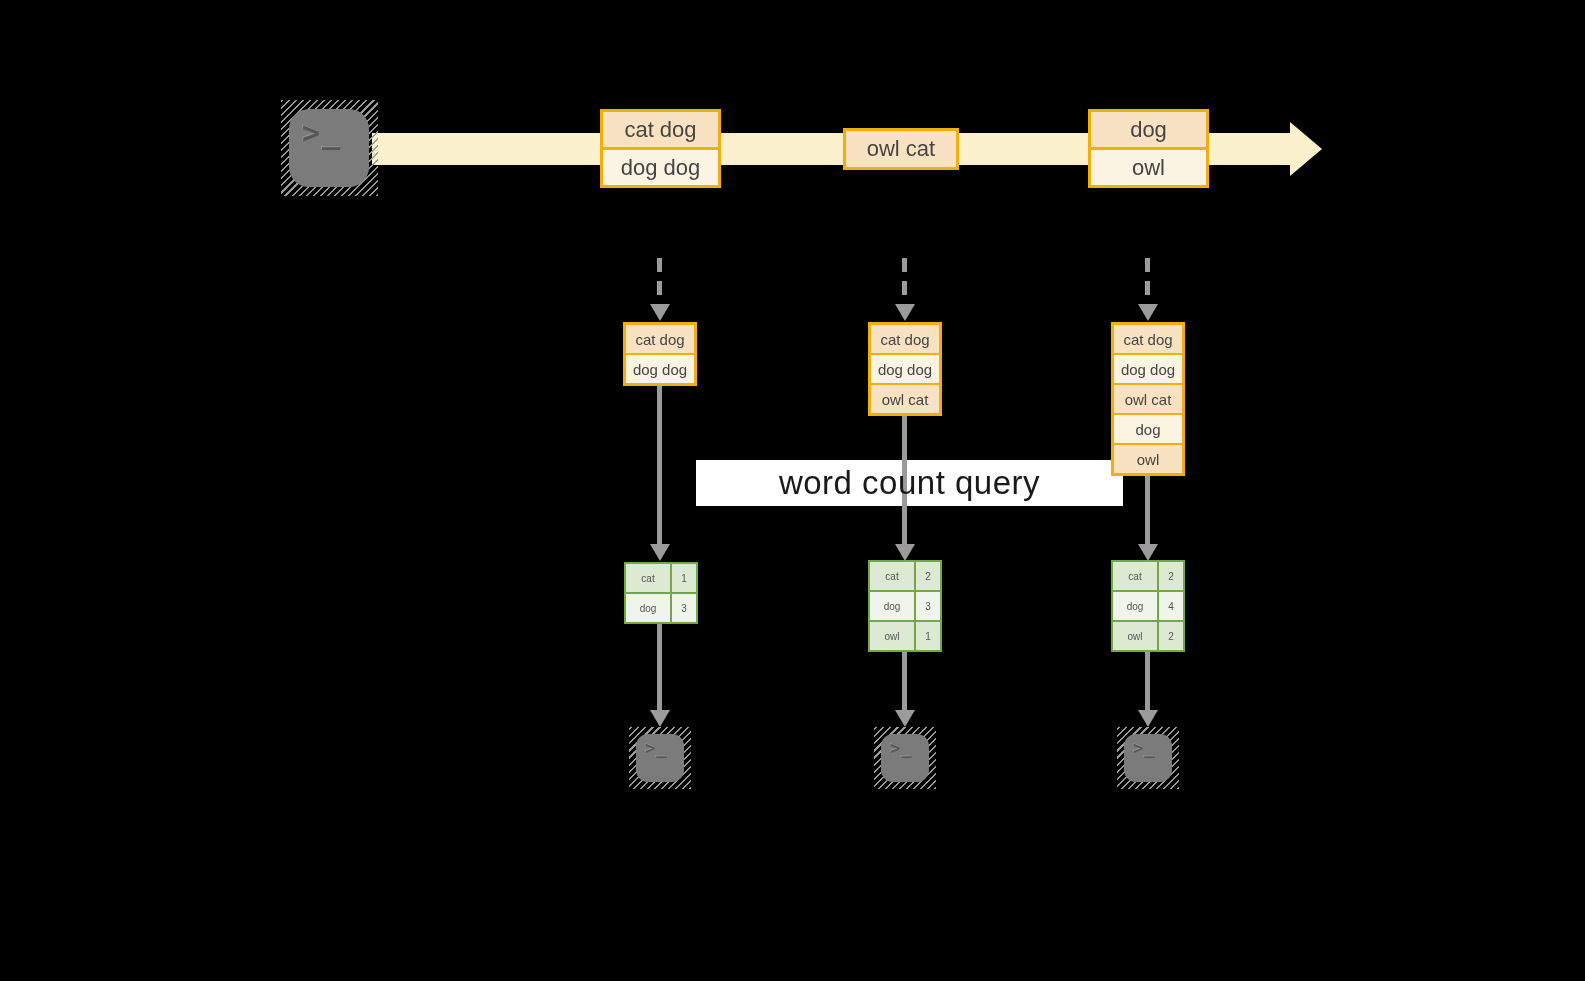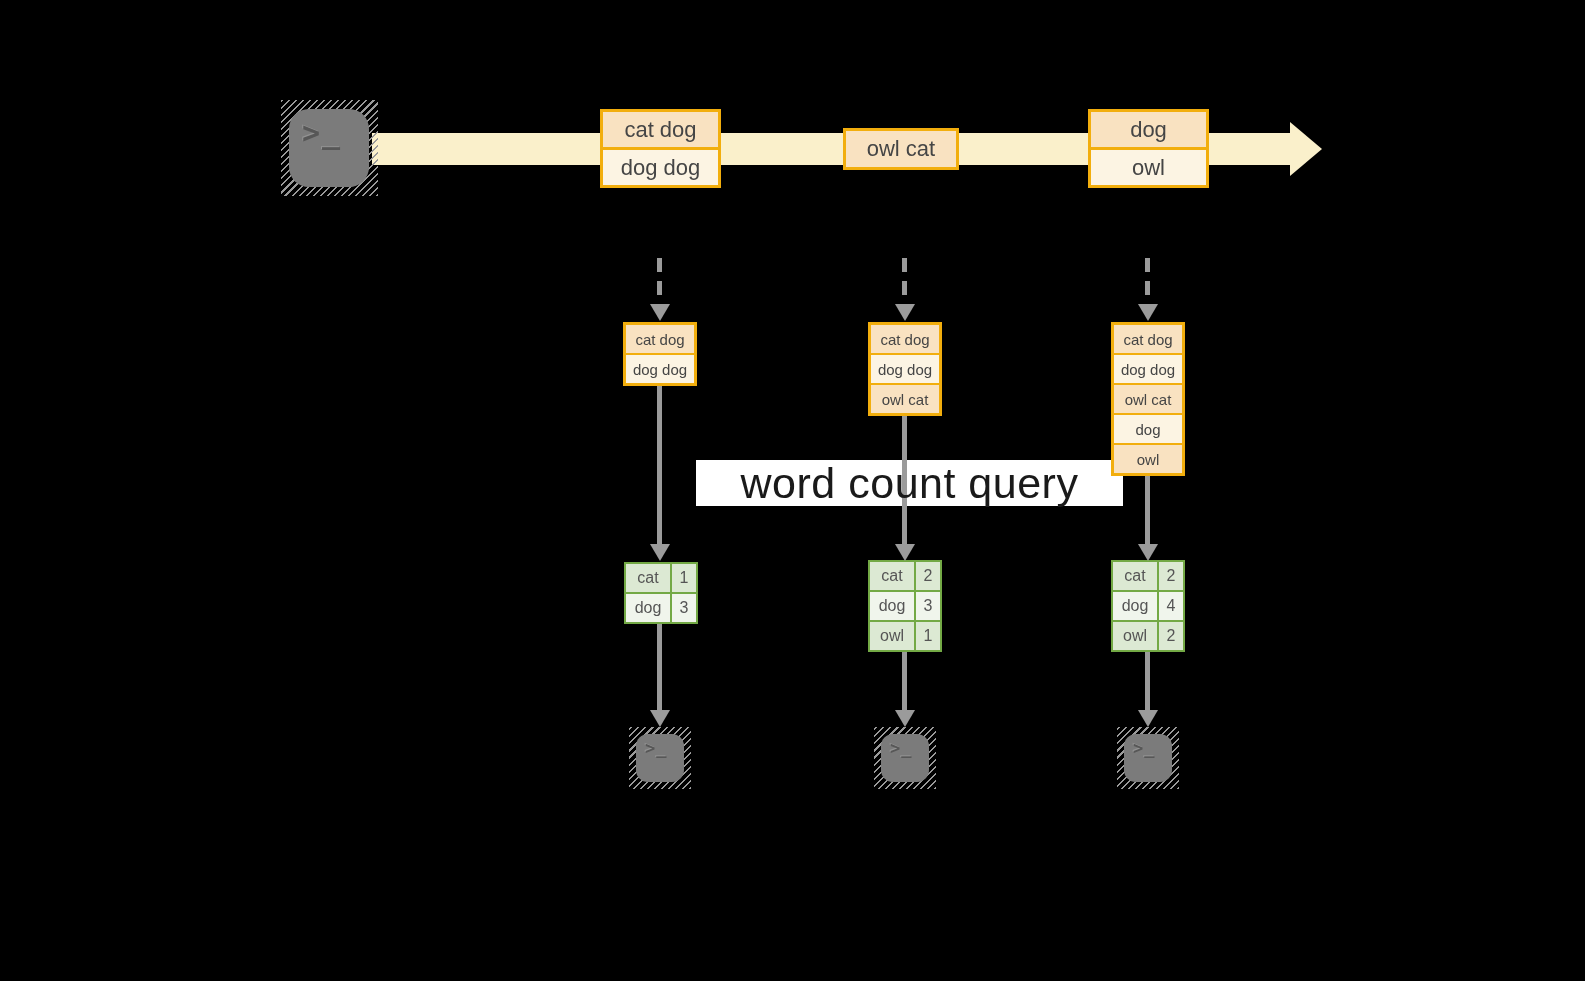--- a/index.html
+++ b/index.html
@@ -44,34 +44,34 @@
   .ebox-single .erow{height:36px;}
   
   .sbox{position:absolute;box-sizing:border-box;width:74px;border:3px solid var(--event_border);background:var(--event_border);
     display:flex;flex-direction:column;gap:2px;z-index:7;}
   .srow{height:28px;display:flex;align-items:center;justify-content:center;font-size:15px;color:var(--text_dark);}
   .pa{background:var(--event_fill_a);}
   .pb{background:var(--event_fill_b);}
   
   .gtable{position:absolute;box-sizing:border-box;border:2px solid var(--table_border);background:var(--table_border);
     display:grid;grid-template-columns:44px 24px;gap:2px;z-index:4;}
-  .gcell{height:28px;display:flex;align-items:center;justify-content:center;font-size:16px;color:#555;}
+  .gcell{height:28px;display:flex;align-items:center;justify-content:center;font-size:10px;color:#555;}
   .ga{background:var(--table_fill_a);}
   .gb{background:var(--table_fill_b);}
   
   .vdash{position:absolute;width:5px;z-index:6;
     background:repeating-linear-gradient(180deg,var(--arrow) 0 14px,transparent 14px 23px);}
   .vline{position:absolute;width:5px;background:var(--arrow);z-index:6;}
   .ahead{position:absolute;width:0;height:0;z-index:6;
     border-left:10px solid transparent;border-right:10px solid transparent;border-top:17px solid var(--arrow);}
   
   .query-band{position:absolute;left:696px;top:460px;width:427px;height:46px;background:var(--band_bg);z-index:5;}
   .query-label{position:absolute;left:696px;top:460px;width:427px;height:46px;z-index:8;
     display:flex;align-items:center;justify-content:center;
-    font-size:43px;font-weight:300;letter-spacing:0.5px;color:var(--query_text);pointer-events:none;}
+    font-size:33px;font-weight:300;letter-spacing:0.5px;color:var(--query_text);pointer-events:none;}
 </style>
 </head>
 <body>
 
 <div class="canvas">
 
   <div class="stream-band"></div>
   <div class="stream-head"></div>
 
   <div class="term term-lg">

